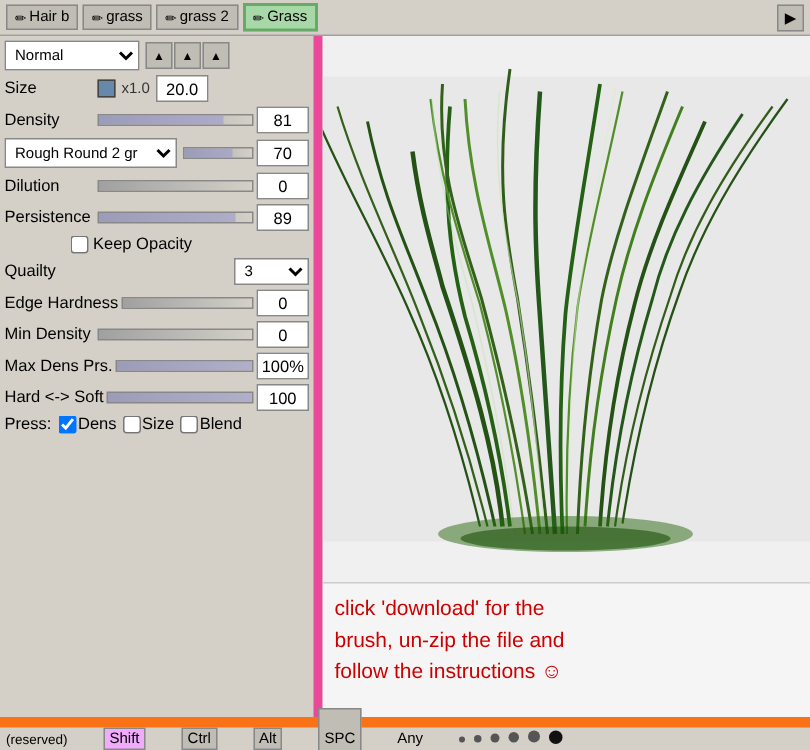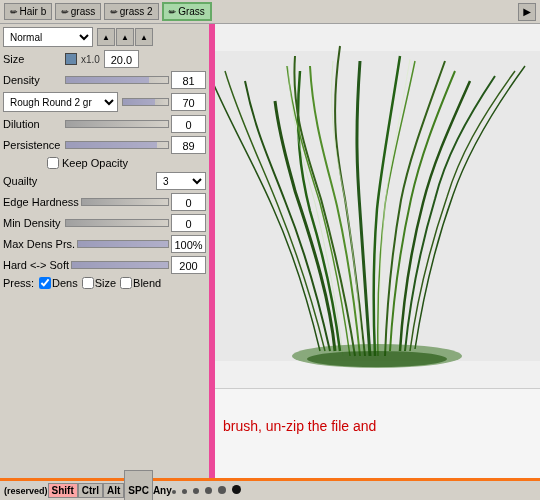--- a/index.html
+++ b/index.html
@@ -195,28 +195,27 @@
     .instruction-text {
       font-family: 'Comic Sans MS', cursive, sans-serif;
       font-size: 14px;
       color: #cc0000;
       line-height: 1.5;
     }
 
     
     .status-bar {
       background: #d4d0c8;
-      border-top: 3px solid #f97316;
+      border-top: 7px solid #f97316;
       padding: 2px 4px;
       display: flex;
       align-items: center;
-      gap: 0;
+      gap: 24px;
       font-size: 10px;
       height: 22px;
-      font-weight: bold;
     }
 
     .dots-row {
       display: flex;
       align-items: center;
       gap: 6px;
     }
     .dot {
       width: 6px;
       height: 6px;
@@ -383,21 +382,21 @@
         <div class="slider-fill" style="width:100%"></div>
       </div>
       <div class="value-box">100%</div>
     </div>
 
     <div class="panel-row">
       <span class="panel-label">Hard &lt;-&gt; Soft</span>
       <div class="slider-track" style="flex:1;">
         <div class="slider-fill" style="width:100%"></div>
       </div>
-      <div class="value-box">200</div>
+      <div class="value-box">100</div>
     </div>
 
     <div class="press-row">
       <span class="press-label">Press:</span>
       <div class="press-item">
         <input type="checkbox" checked="" style="">
         <span>Dens</span>
       </div>
       <div class="press-item">
         <input type="checkbox" style="">
@@ -448,32 +447,33 @@
           <path d="M170,305 C172,252 177,200 186,149 C194,108 210,66 230,10" stroke="#2a5a10" stroke-width="2" fill="none"></path>
         </g>
 
         <ellipse cx="162" cy="305" rx="85" ry="12" fill="#2a6a10" opacity="0.5"></ellipse>
         <ellipse cx="162" cy="308" rx="70" ry="8" fill="#1a5008" opacity="0.6"></ellipse>
       </svg>
     </div>
 
     <div class="instruction-area">
       <div class="instruction-text">
-        <br>
+        <span>click 'download' for the</span><br>
         <span>brush, un-zip the file and</span><br>
+        <span>follow the instructions ☺</span>
       </div>
     </div>
 
   </div>
 
 </div>
 
 <div class="status-bar">
   <span style="font-size:9px;">(reserved)</span>
-  <span style="background:#fca5a5;border:1px solid #888;padding:1px 3px;">Shift</span>
+  <span style="background:#f0abfc;border:1px solid #888;padding:1px 3px;">Shift</span>
   <span style="background:#c0bdb5;border:1px solid #888;padding:1px 3px;">Ctrl</span>
   <span style="background:#c0bdb5;border:1px solid #888;padding:1px 3px;">Alt</span>
   <span style="background:#c0bdb5;border:1px solid #888;padding:14px 3px;">SPC</span>
   <span>Any</span>
   <div class="dots-row">
     <span><span class="dot" style="width:4px;height:4px;"></span></span>
     <span><span class="dot" style="width:5px;height:5px;"></span></span>
     <span><span class="dot" style="width:6px;height:6px;"></span></span>
     <span><span class="dot" style="width:7px;height:7px;"></span></span>
     <span><span class="dot" style="width:8px;height:8px;"></span></span>

